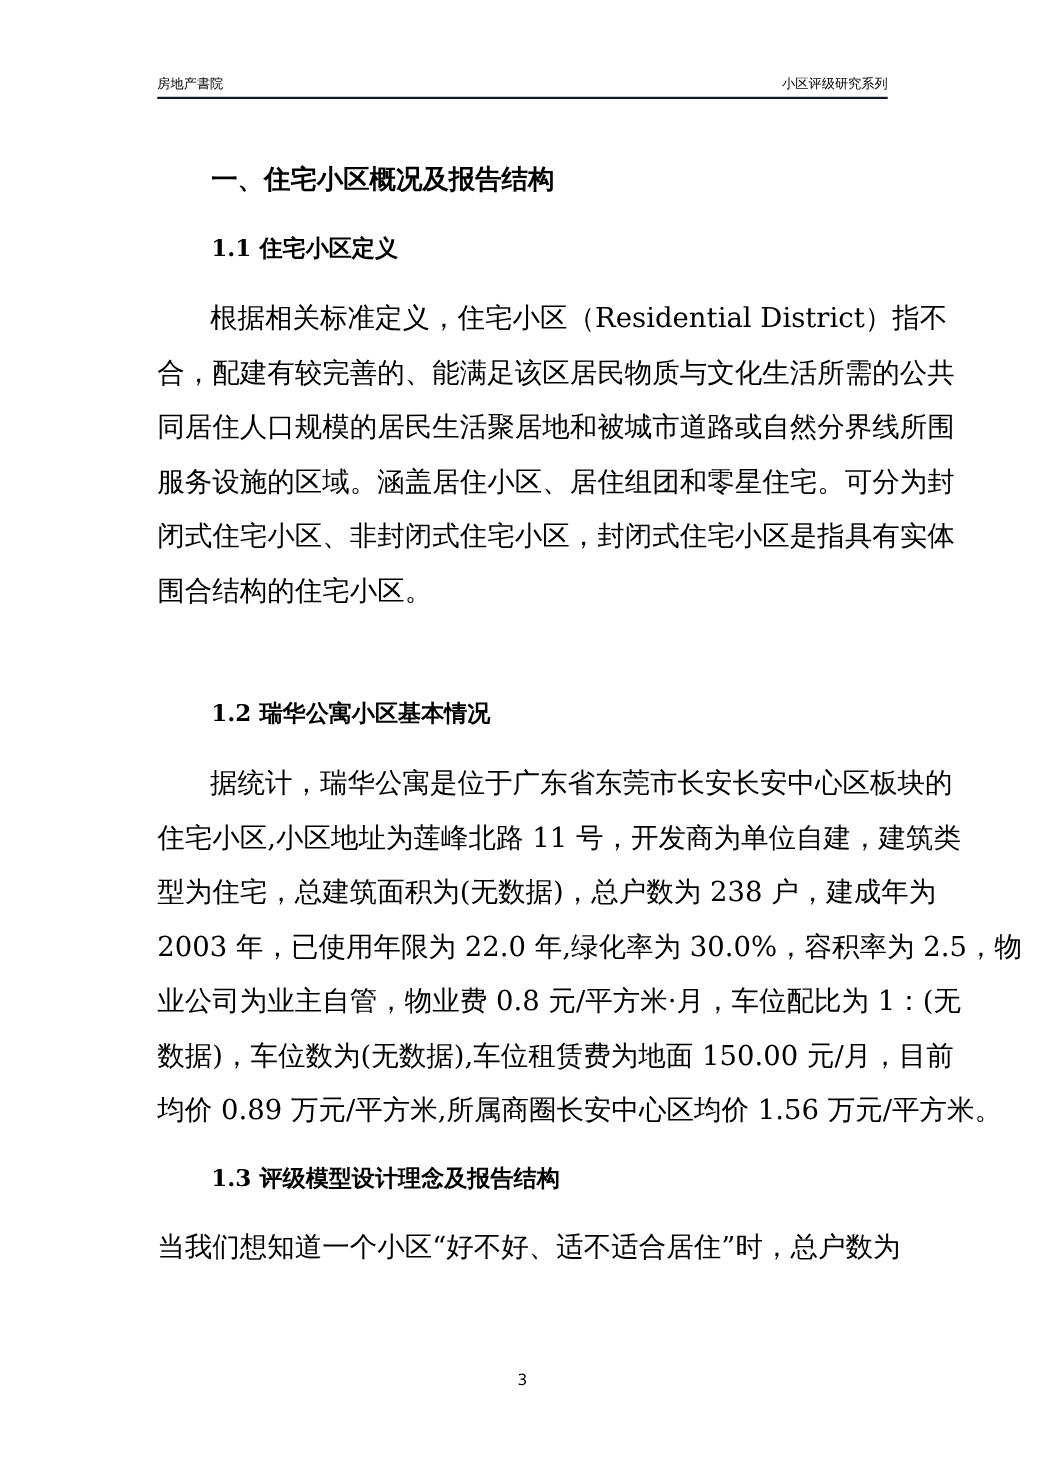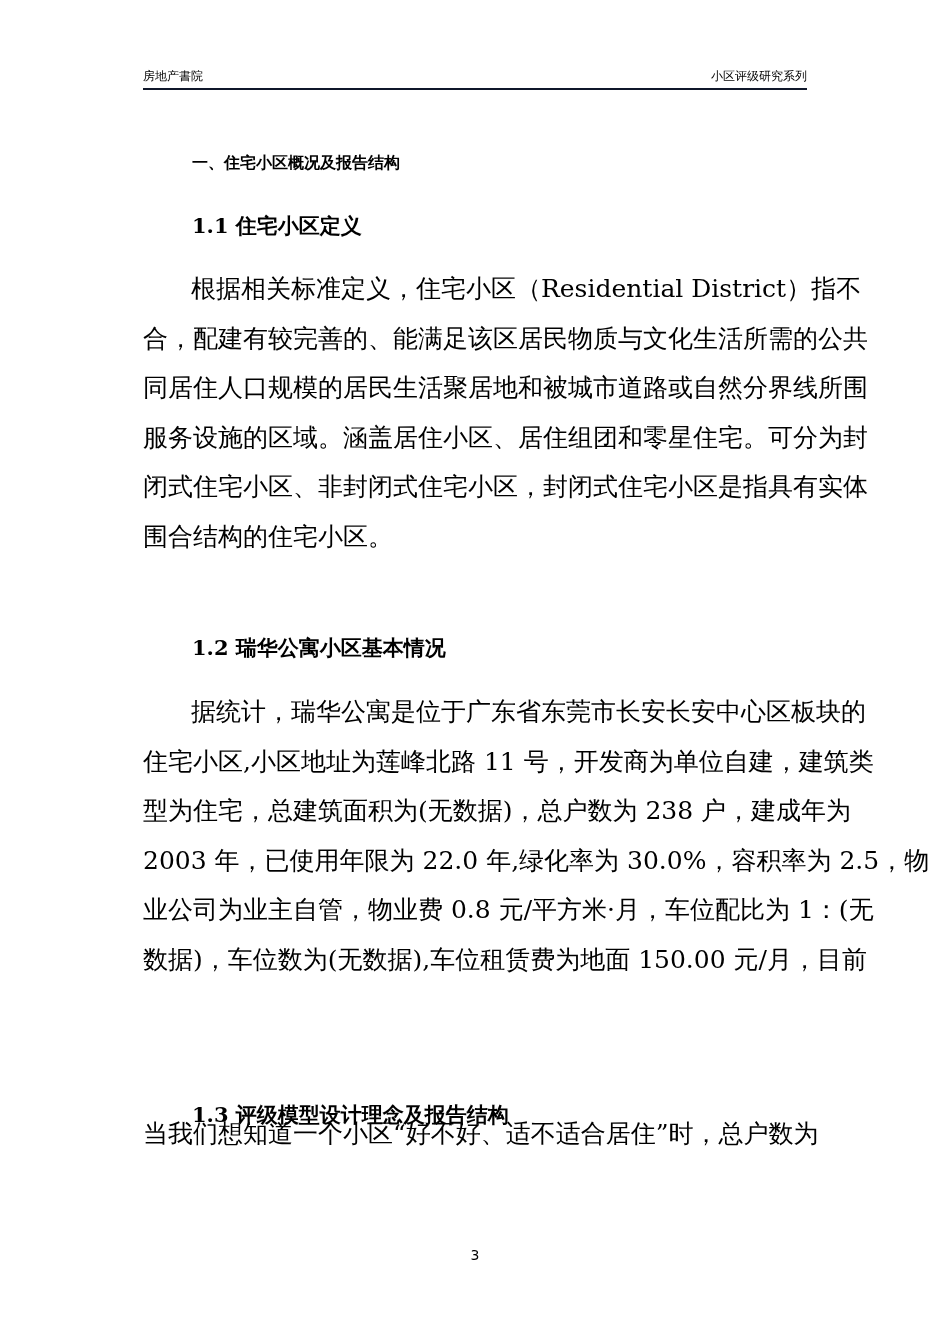--- a/index.html
+++ b/index.html
@@ -26,21 +26,21 @@
     font-size: 12px;
     line-height: 20px;
   }
   .page-header .left { position: absolute; left: 0; top: 0; }
   .page-header .right { position: absolute; right: 0; top: 0; }
 
   .h1 {
     position: absolute;
     left: 192px;
     top: 145px;
-    font-size: 16px;
+    font-size: 24px;
     font-weight: bold;
     line-height: 36px;
     white-space: nowrap;
   }
   .h2 {
     position: absolute;
     left: 192px;
     font-size: 21px;
     font-weight: bold;
     line-height: 32px;
@@ -93,20 +93,21 @@
 </div>
 
 <div class="h2" style="top:632px;">1.2 瑞华公寓小区基本情况</div>
 <div class="para" style="top:694px;">
   <div class="line first">据统计，瑞华公寓是位于广东省东莞市长安长安中心区板块的</div>
   <div class="line">住宅小区,小区地址为莲峰北路 11 号，开发商为单位自建，建筑类</div>
   <div class="line">型为住宅，总建筑面积为(无数据)，总户数为 238 户，建成年为</div>
   <div class="line">2003 年，已使用年限为 22.0 年,绿化率为 30.0%，容积率为 2.5，物</div>
   <div class="line">业公司为业主自管，物业费 0.8 元/平方米·月，车位配比为 1：(无</div>
   <div class="line">数据)，车位数为(无数据),车位租赁费为地面 150.00 元/月，目前</div>
+  <div class="line last">均价 0.89 万元/平方米,所属商圈长安中心区均价 1.56 万元/平方米。</div>
 </div>
 
-<div class="h2" style="top:1055px;margin-top:44px;">1.3 评级模型设计理念及报告结构</div>
+<div class="h2" style="top:1055px;">1.3 评级模型设计理念及报告结构</div>
 <div class="para" style="top:1116px;">
   <div class="line">当我们想知道一个小区“好不好、适不适合居住”时，总户数为</div>
 </div>
 
 <div class="page-number">3</div>
 
 </body></html>

